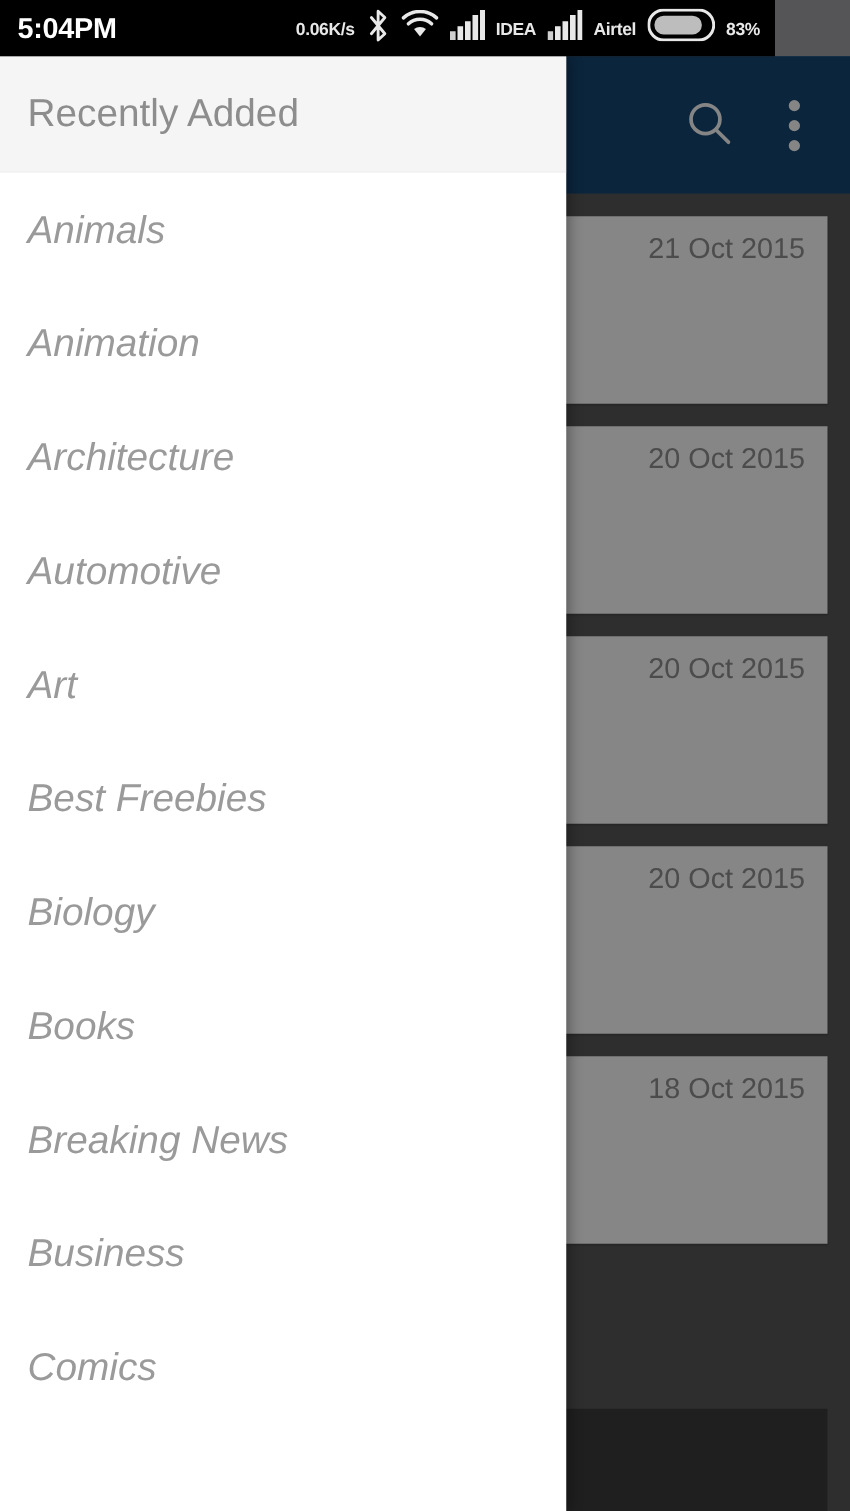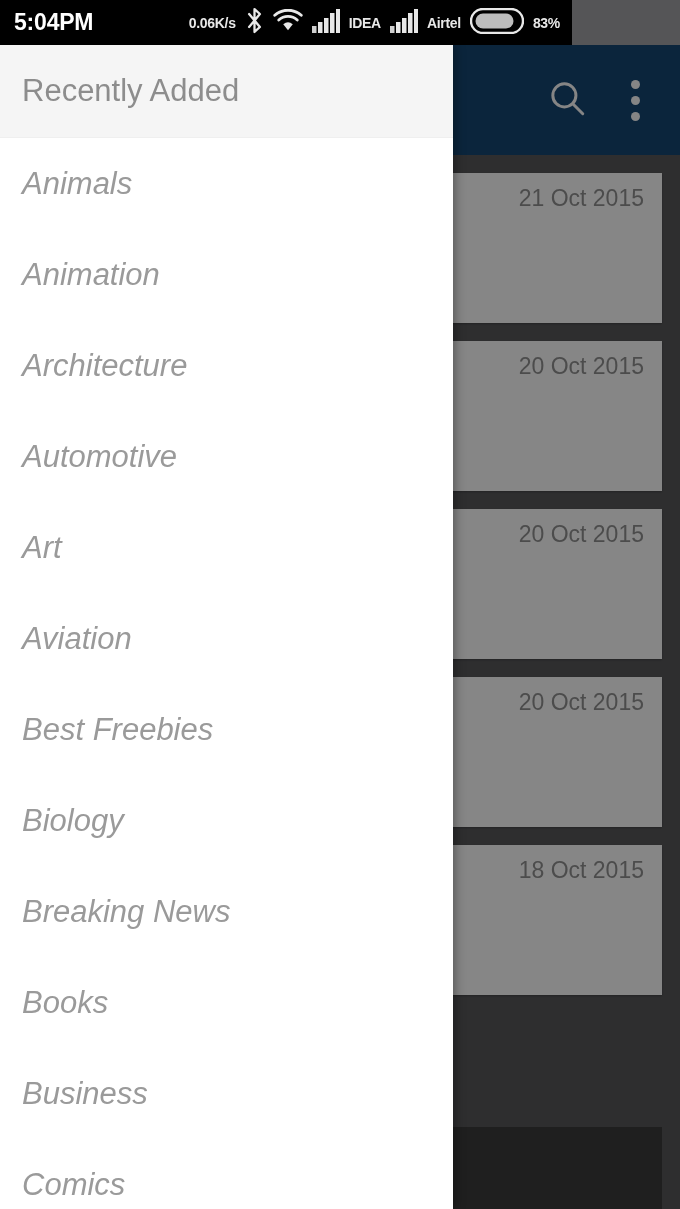--- a/index.html
+++ b/index.html
@@ -16,21 +16,21 @@
     width: 680px;
     height: 1209px;
     overflow: hidden;
     background: #ffffff;
   }
 
   
   .status-bar {
     position: absolute;
     top: 0; left: 0;
-    width: 572px;
+    width: 620px;
     height: 45px;
     background: #000000;
     display: flex;
     align-items: center;
     z-index: 60;
   }
   .status-clock {
     color: #ffffff;
     font-size: 23px;
     font-weight: bold;
@@ -261,33 +261,30 @@
       <div class="drawer-item">
         <span class="drawer-item-label">Architecture</span>
       </div>
       <div class="drawer-item">
         <span class="drawer-item-label">Automotive</span>
       </div>
       <div class="drawer-item">
         <span class="drawer-item-label">Art</span>
       </div>
       <div class="drawer-item">
-        <span class="drawer-item-label">Aviation</span>
-      </div>
-      <div class="drawer-item">
         <span class="drawer-item-label">Best Freebies</span>
       </div>
       <div class="drawer-item">
         <span class="drawer-item-label">Biology</span>
       </div>
       <div class="drawer-item">
+        <span class="drawer-item-label">Books</span>
+      </div>
+      <div class="drawer-item">
         <span class="drawer-item-label">Breaking News</span>
-      </div>
-      <div class="drawer-item">
-        <span class="drawer-item-label">Books</span>
       </div>
       <div class="drawer-item">
         <span class="drawer-item-label">Business</span>
       </div>
       <div class="drawer-item">
         <span class="drawer-item-label">Comics</span>
       </div>
     </div>
   </div>
 

